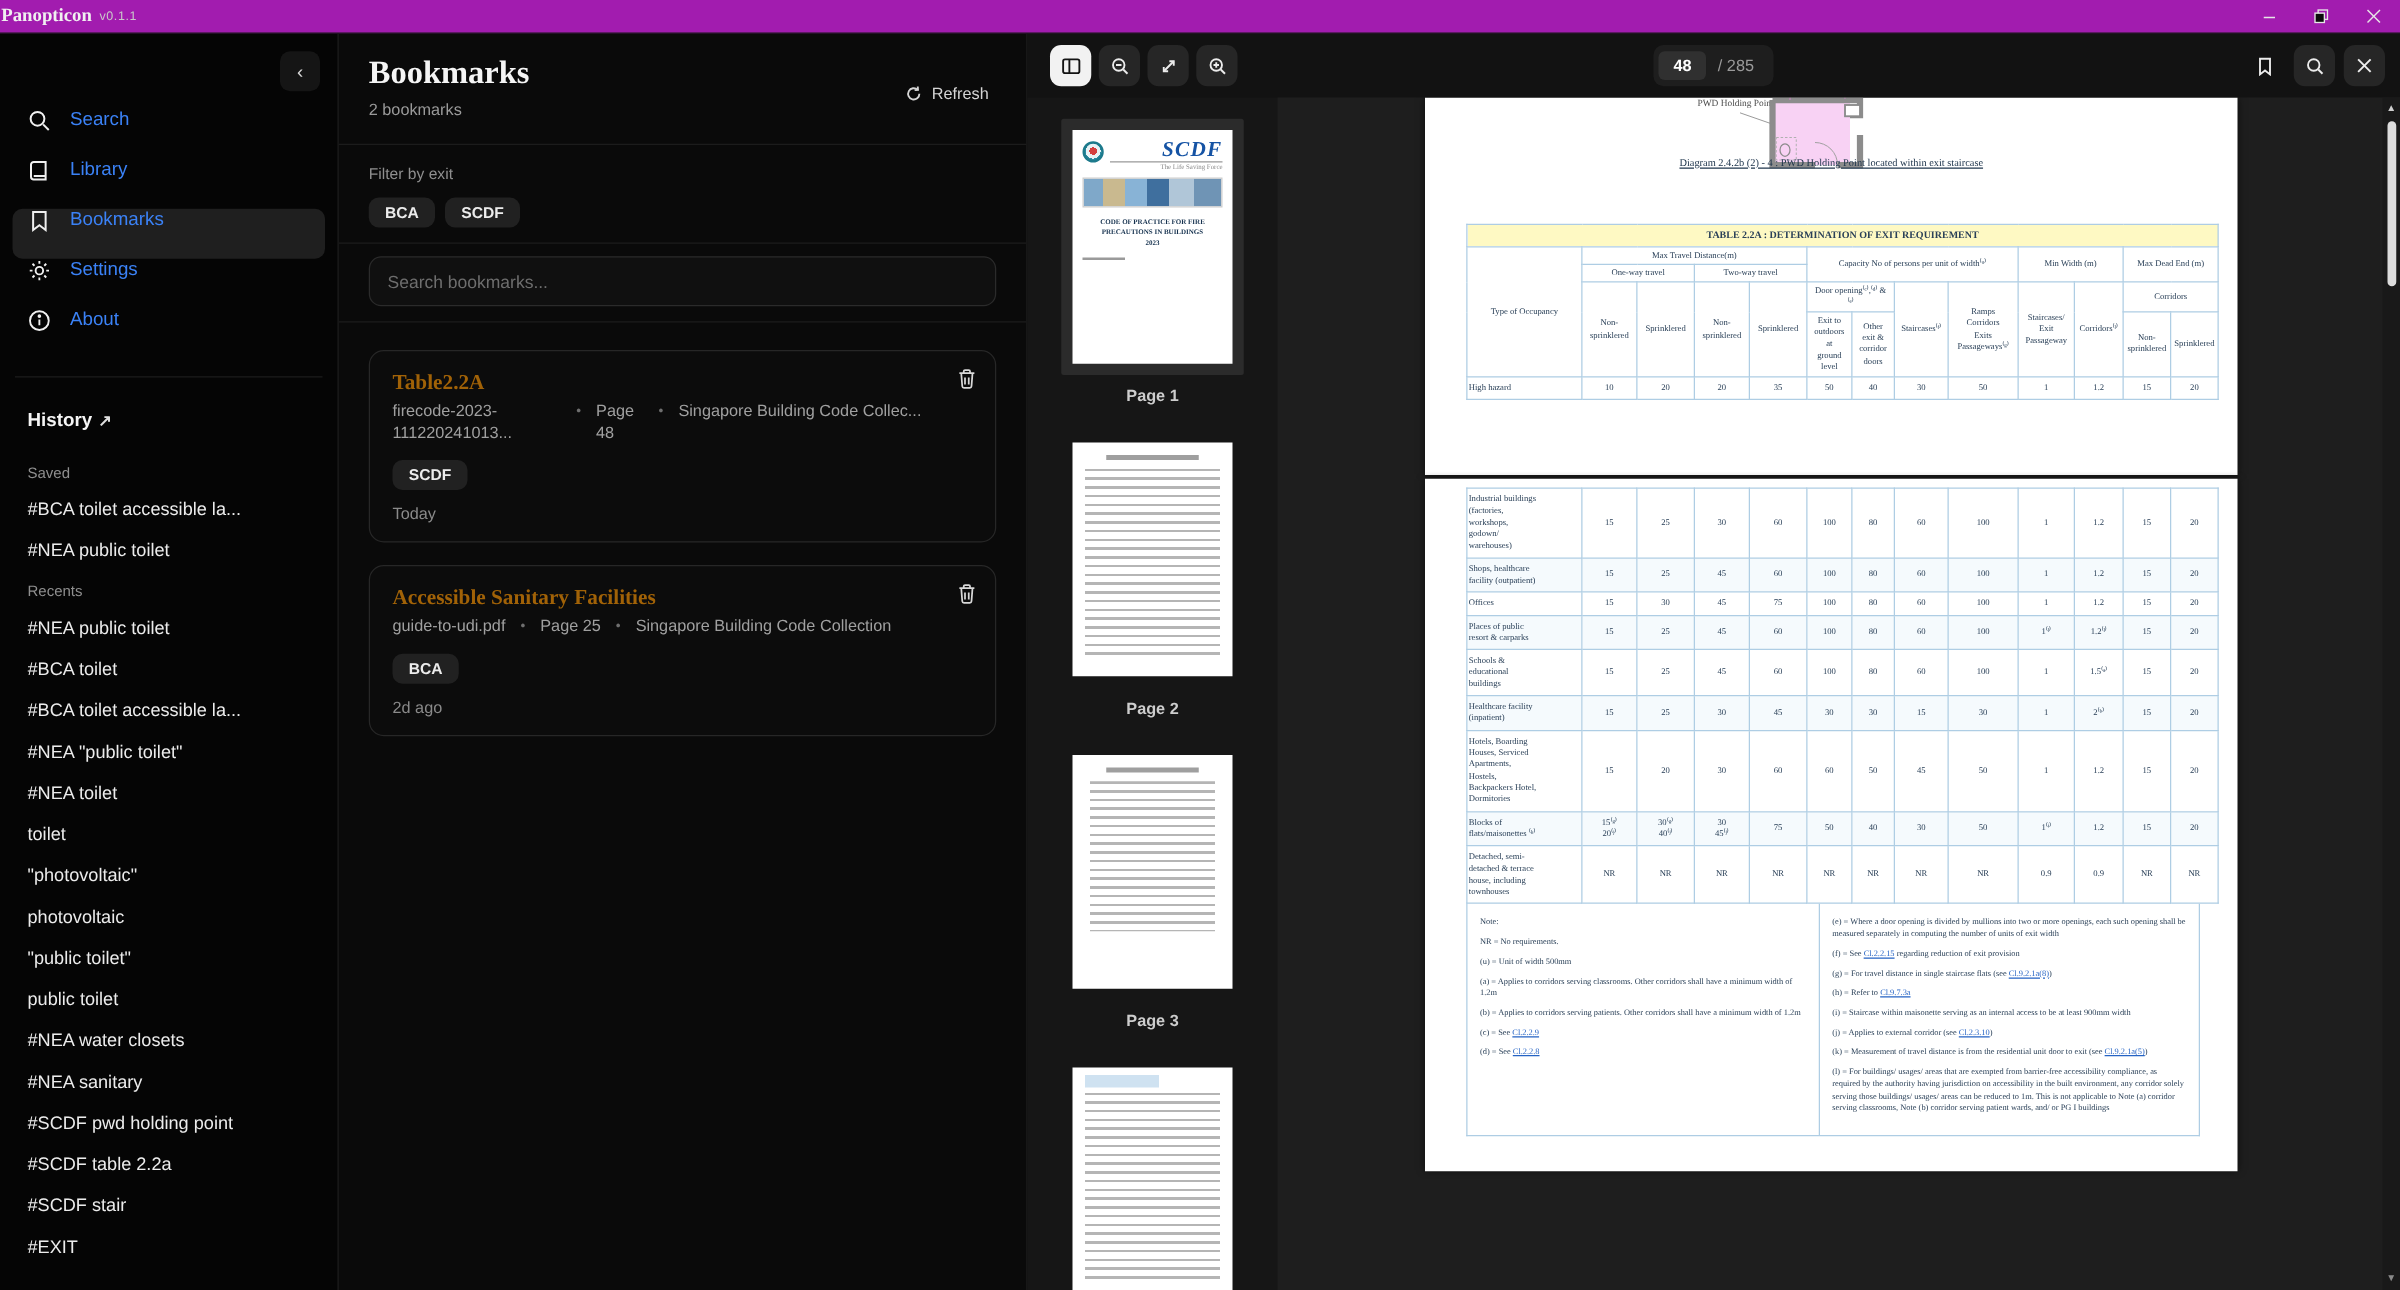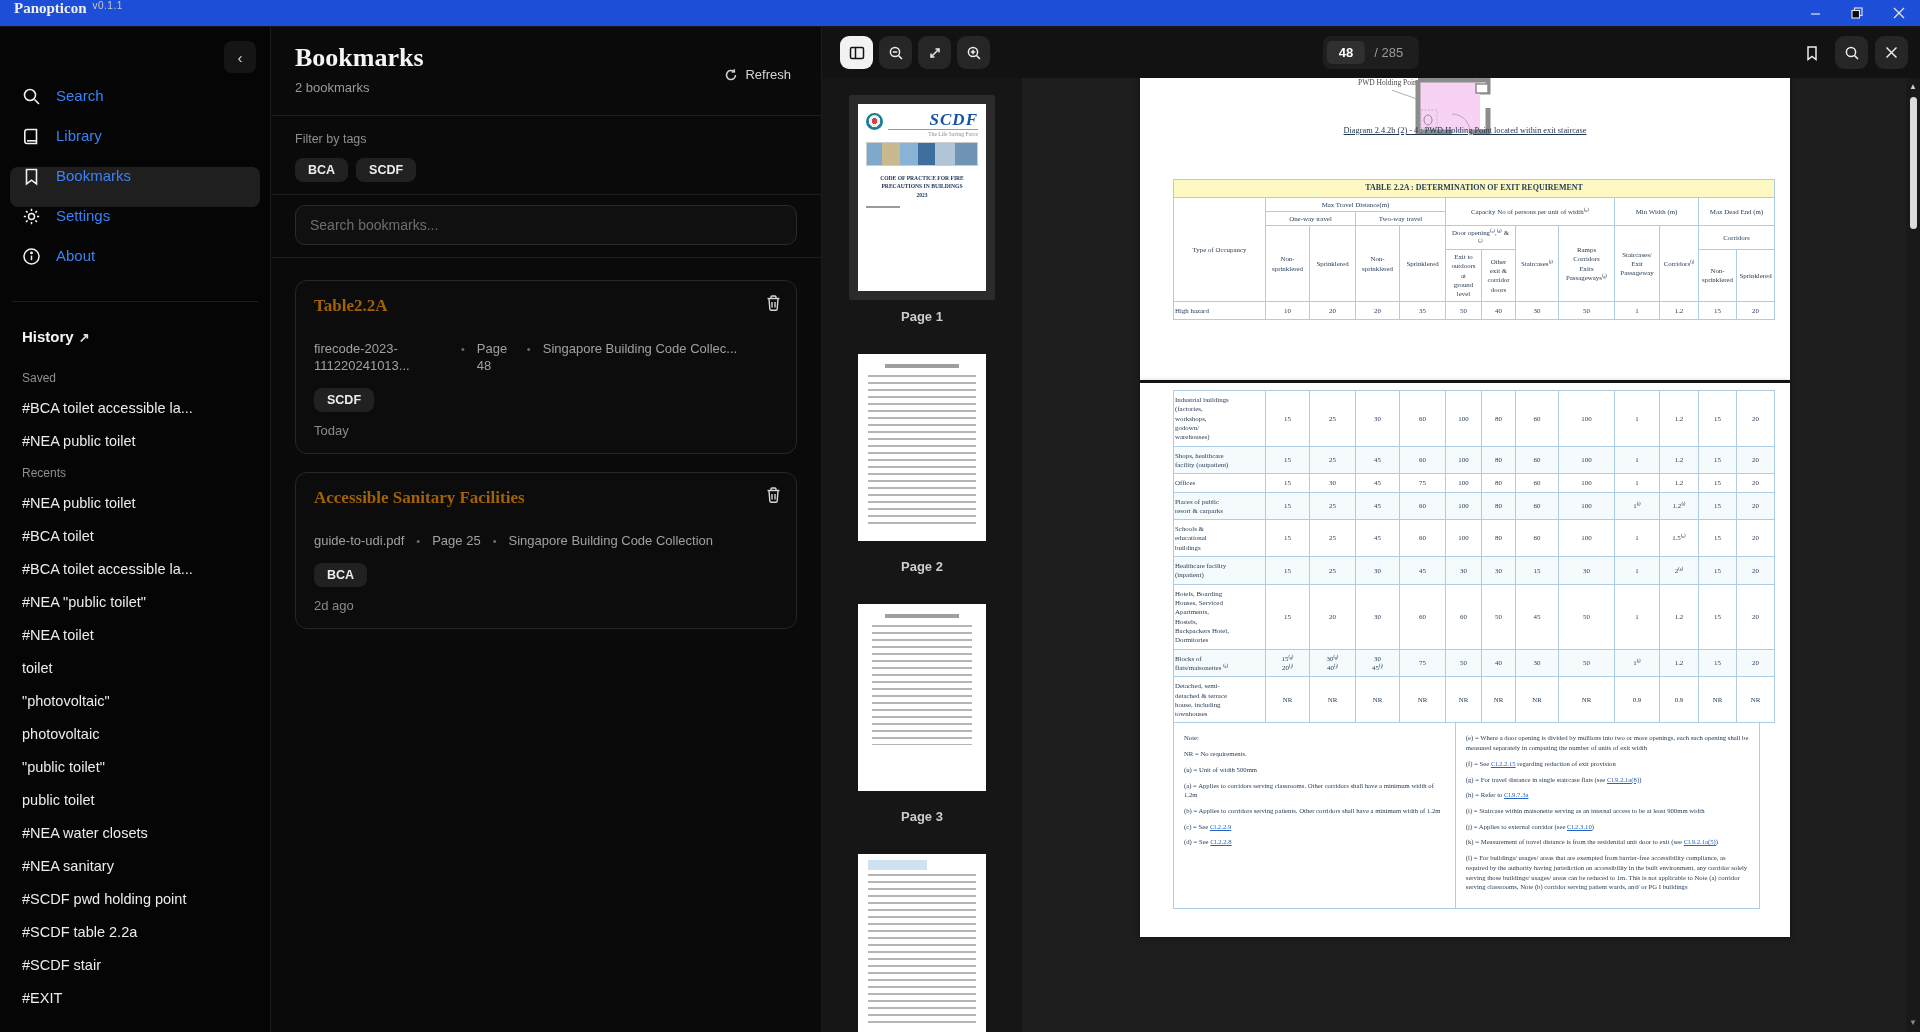--- a/index.html
+++ b/index.html
@@ -1,18 +1,18 @@
 <!DOCTYPE html>
 <html><head>
 <meta charset="utf-8">
 <style>
   *{box-sizing:border-box;margin:0;padding:0}
   html,body{width:1920px;height:1032px;overflow:hidden;background:#000;font-family:"Liberation Sans",sans-serif;color:#ededed}
   
-  .titlebar{height:27px;display:flex;background:#1d4ed8;border-bottom:1px solid #161616;padding-left:14px}
+  .titlebar{height:27px;display:flex;align-items:center;background:#a21caf;border-bottom:1px solid #161616;padding-left:1px}
   .app-title{font-family:"Liberation Serif",serif;font-weight:bold;font-size:15px;color:#f0f0f0}
   .app-version{font-size:10px;color:#c9c9c9;margin-left:6px;letter-spacing:.5px}
   .win-controls{margin-left:auto;display:flex;height:100%}
   .win-btn{width:42px;height:100%;display:flex;align-items:center;justify-content:center;color:#e6e6e6}
   
   .main{display:flex;height:1005px}
   .sidebar{width:270px;background:#050505;padding:14px 10px 0 10px;overflow:hidden;flex:none}
   .collapse-row{display:flex;justify-content:flex-end;padding-right:4px;margin-bottom:14px}
   .collapse-btn{width:32px;height:32px;border-radius:8px;background:#151515;color:#d8d8d8;display:flex;align-items:center;justify-content:center;font-size:15px}
   .nav-item{display:flex;align-items:flex-start;gap:15px;height:40px;padding:0 12px;border-radius:8px;font-size:15px;color:#3b82f6}
@@ -35,21 +35,21 @@
   .filter-block{padding:16px 24px 12px 24px}
   .filter-label{font-size:12.5px;color:#8f8f8f;margin-bottom:12px}
   .chips{display:flex;gap:8px}
   .chip{background:#212121;border-radius:8px;padding:5px 13px;font-size:12.5px;font-weight:bold;color:#ececec}
   .search-row{padding:10px 24px 12px 24px}
   .bm-search{width:100%;height:40px;background:#101010;border:1px solid #2b2b2b;border-radius:10px;padding:0 14px;font-size:14px;color:#dddddd;outline:none;font-family:"Liberation Sans",sans-serif}
   .bm-search::placeholder{color:#6e6e6e}
   .cards{padding:22px 24px 0 24px;display:flex;flex-direction:column;gap:18px}
   .bm-card{border:1px solid #272727;border-radius:12px;padding:15px 18px;position:relative;background:#0c0c0c}
   .card-title{font-family:"Liberation Serif",serif;font-weight:bold;font-size:17px;color:#a16207}
-  .card-meta{display:flex;gap:12px;align-items:flex-start;margin-top:25px;font-size:13px;color:#a0a0a0;line-height:1.3}
+  .card-meta{display:flex;gap:12px;align-items:flex-start;margin-top:5px;font-size:13px;color:#a0a0a0;line-height:1.3}
   .card-meta .dot{color:#6f6f6f;font-size:11px;padding-top:1px}
   .meta-file{max-width:135px}
   .meta-page-narrow{width:38px}
   .card-chiprow{margin-top:13px;display:flex}
   .card-time{margin-top:11px;font-size:13px;color:#8a8a8a}
   .trash-btn{position:absolute;right:14px;top:13px;color:#d8d8d8}
   
   .viewer{flex:1;display:flex;flex-direction:column;background:#141414;min-width:0}
   .vtoolbar{height:51px;background:#121212;display:flex;align-items:center;position:relative;flex:none}
   .tgroup-left{display:flex;gap:6px;margin-left:18px}
@@ -225,21 +225,21 @@
       <div class="refresh-btn">
         <svg width="14" height="14" viewBox="0 0 14 14" fill="none" stroke="#d5d5d5" stroke-width="1.5">
             <path d="M11.5 7a4.5 4.5 0 1 1-1.4-3.2"></path>
             <polyline points="10.2,1.2 10.4,3.9 7.7,4.1" fill="none"></polyline>
           </svg>
         <span>Refresh</span>
       </div>
     </div>
     <hr class="bm-divider">
     <div class="filter-block">
-      <div class="filter-label">Filter by tags</div>
+      <div class="filter-label">Filter by exit</div>
       <div class="chips" id="tag-chips">
           <span class="chip">BCA</span>
           <span class="chip">SCDF</span>
         </div>
     </div>
     <hr class="bm-divider">
     <div class="search-row">
       <input class="bm-search" placeholder="Search bookmarks..." style="">
     </div>
     <hr class="bm-divider">

